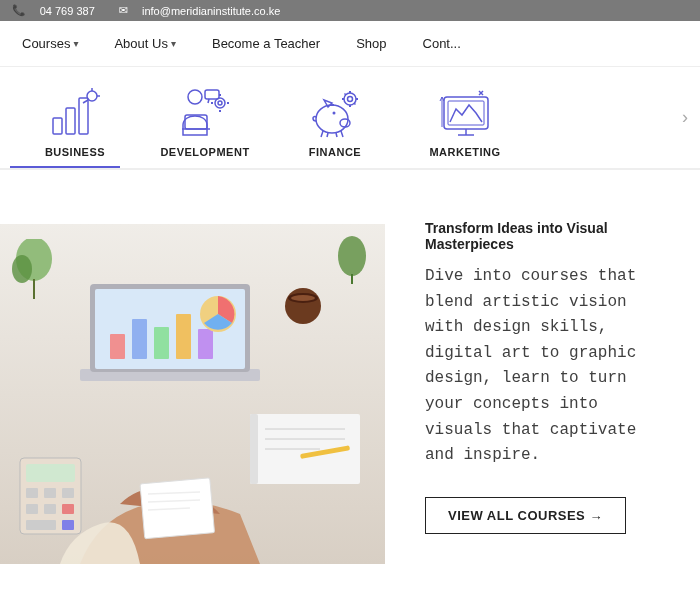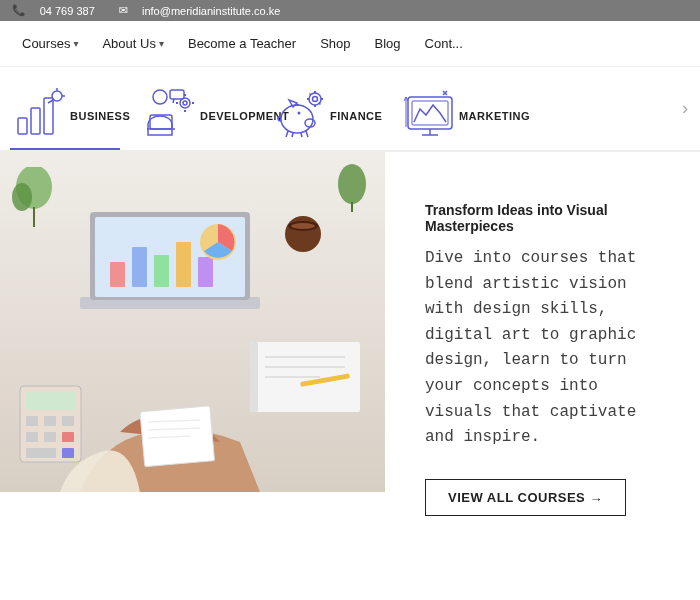--- a/index.html
+++ b/index.html
@@ -17,21 +17,21 @@
     }
 
     
     .nav {
       background: #fff;
       border-bottom: 1px solid #eee;
       padding: 0 10px;
       display: flex;
       align-items: center;
       height: 46px;
-      gap: 0;
+      gap: 12px;
     }
     .nav-item {
       font-size: 13px;
       color: #222;
       padding: 0 12px;
       height: 46px;
       display: flex;
       align-items: center;
       cursor: pointer;
       white-space: nowrap;
@@ -45,21 +45,21 @@
       padding: 18px 10px 10px 10px;
       display: flex;
       align-items: flex-start;
       gap: 0;
       border-bottom: 2px solid #eee;
       overflow: hidden;
       position: relative;
     }
     .category-item {
       display: flex;
-      flex-direction: row;
+      flex-direction: column;
       align-items: center;
       width: 130px;
       flex-shrink: 0;
       cursor: pointer;
     }
     .category-icon {
       width: 60px;
       height: 55px;
       display: flex;
       align-items: center;
@@ -91,21 +91,21 @@
       justify-content: center;
       font-size: 18px;
       color: #aaa;
       cursor: pointer;
       background: #fff;
     }
 
     
     .main-content {
       display: flex;
-      align-items: flex-start;
+      align-items: flex-end;
       padding: 0;
       background: #fff;
     }
     .main-image-placeholder {
       width: 385px;
       height: 340px;
       background: linear-gradient(135deg, #e8e0d5 0%, #c8b89a 40%, #a0876a 70%, #7a6045 100%);
       position: relative;
       overflow: hidden;
     }
@@ -172,23 +172,20 @@
   </a>
   <a class="nav-item">
     <span>About Us</span>
     <span class="arrow">▾</span>
   </a>
   <a class="nav-item">
     <span>Become a Teacher</span>
   </a>
   <a class="nav-item">
     <span>Shop</span>
-  </a>
-  <a class="nav-item">
-    <span>Blog</span>
   </a>
   <a class="nav-item">
     <span>Cont...</span>
   </a>
 </nav>
 
 <div class="category-bar" style="position:relative;">
 
   <div class="category-item">
     <div class="category-icon">

